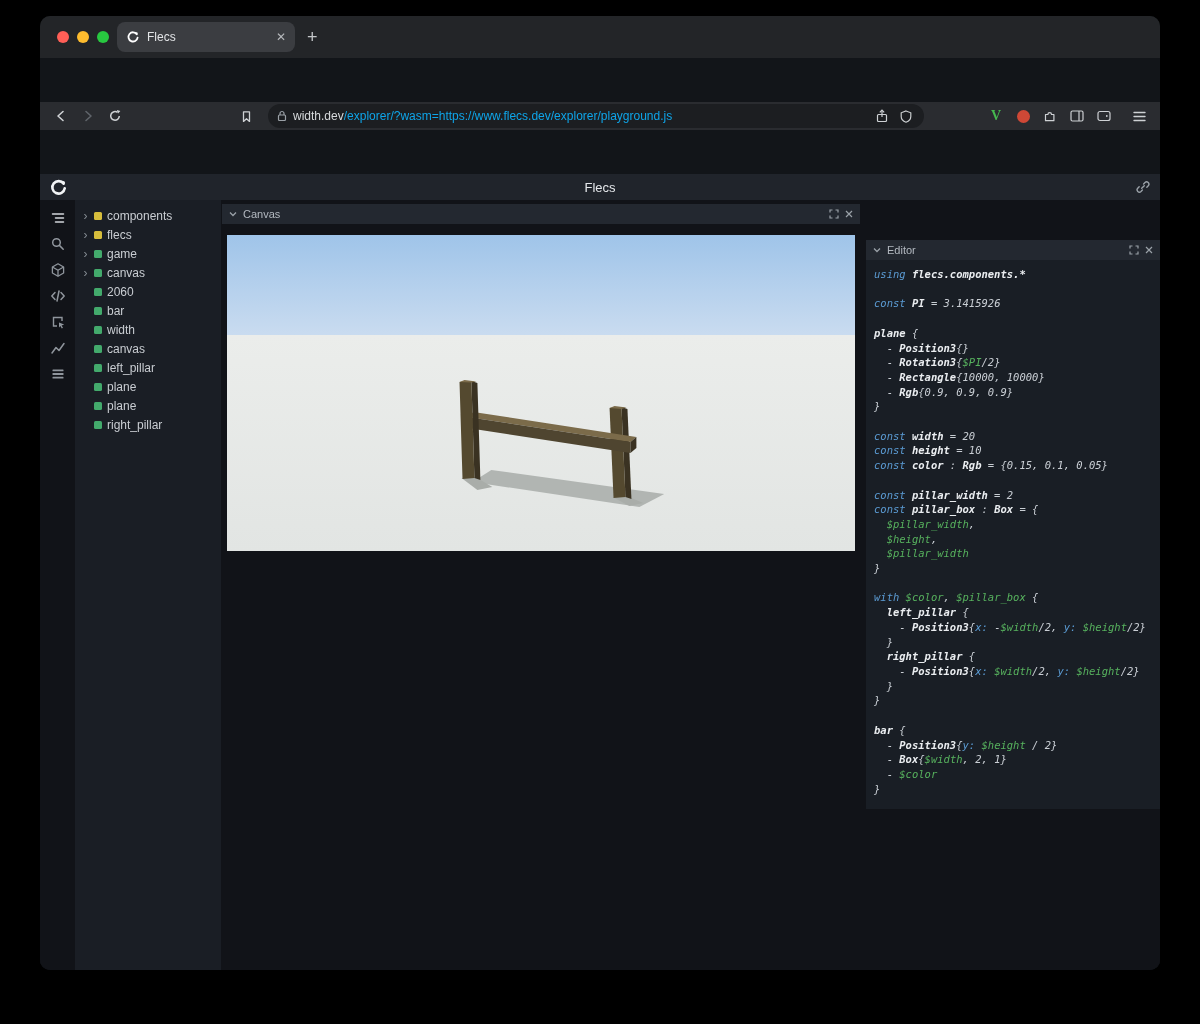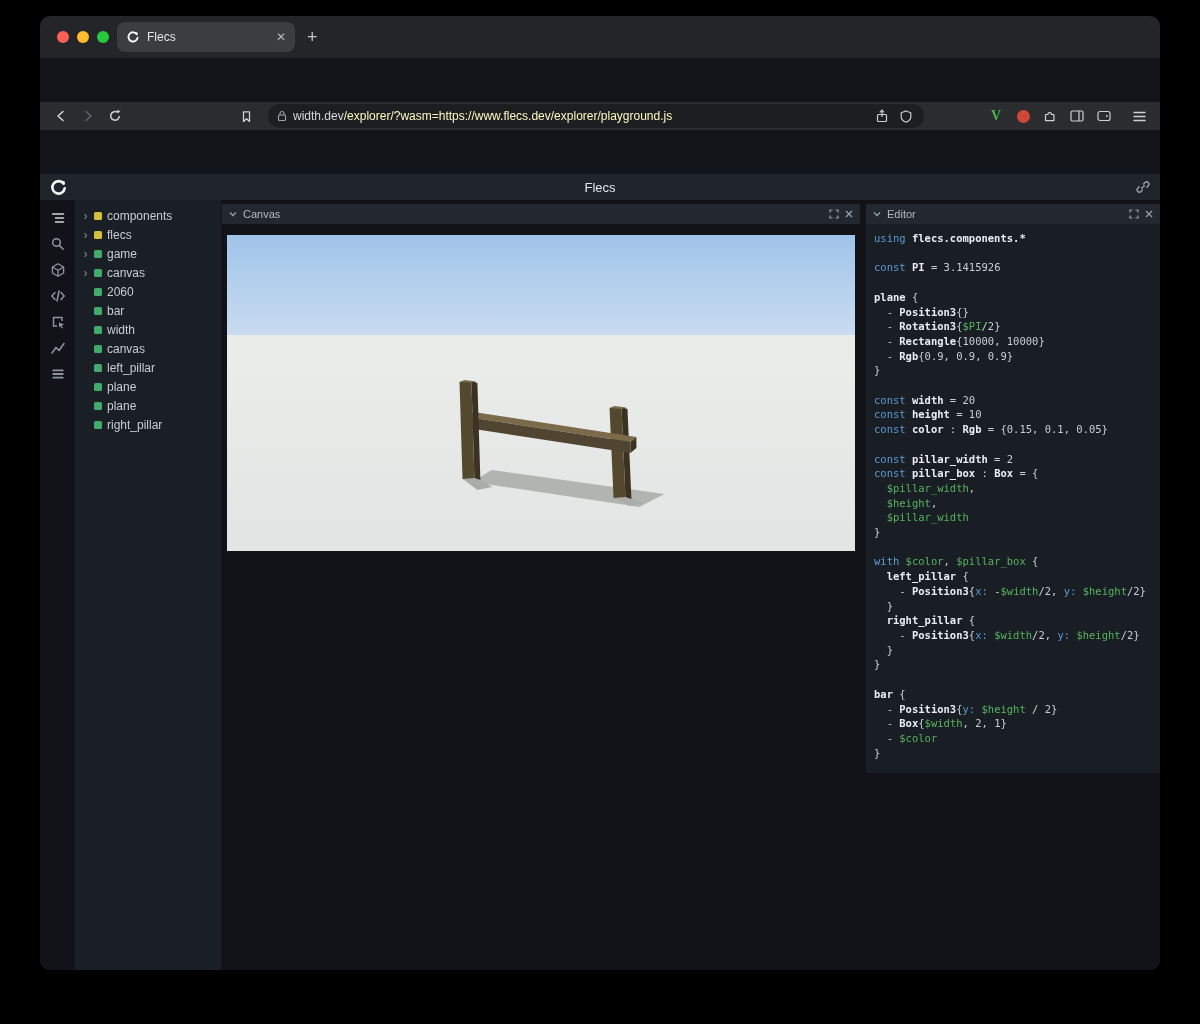--- a/index.html
+++ b/index.html
@@ -24,21 +24,21 @@
 
   .navbar { height:28px; background:#2a2c30; display:flex; align-items:center;
             padding:0 10px; gap:5px; flex:none; }
   .nav-btn { display:flex; align-items:center; justify-content:center; width:22px; height:22px; flex:none; }
   .nav-btn.small { width:18px; height:18px; }
   .bookmark-space { margin-left:104px; }
   .urlbar { flex:1; height:24px; background:#1c1e21; border-radius:12px; display:flex;
             align-items:center; padding:0 9px; margin:0 56px 0 6px; gap:6px; min-width:0; }
   .url { font-size:12px; white-space:nowrap; overflow:hidden; flex:1; }
   .url-domain { color:#d7dadc; }
-  .url-path { color:#fef9c3; }
+  .url-path { color:#0ea5e9; }
   .v-glyph { color:#46b94f; font-weight:bold; font-size:14px; font-family:"Liberation Serif",serif; }
   .reddot { width:13px; height:13px; border-radius:50%; background:#cf4836; display:inline-block; }
   .menu-gap { margin-left:8px; }
 
   
   .app { flex:1; display:flex; flex-direction:column; min-height:0; background:#111318; }
   .app-header { height:26px; background:#20242b; display:flex; align-items:center;
                 position:relative; flex:none; }
   .app-logo { margin-left:9px; display:flex; }
   .app-title { position:absolute; left:0; right:0; text-align:center; color:#e4e7ea; font-size:13px; }
@@ -50,35 +50,35 @@
   .strip-icon { width:16px; height:16px; display:flex; }
 
   .tree { width:146px; flex:none; background:#1a1e25; padding-top:6px; overflow:hidden; }
   .tree-row { height:19px; display:flex; align-items:center; padding-left:7px; gap:5px;
               font-size:12px; color:#c9cdd2; }
   .chev { width:7px; color:#858c93; font-size:12px; line-height:10px; text-align:center; flex:none; }
   .sq { width:8px; height:8px; border-radius:1.5px; flex:none; }
   .lbl { white-space:nowrap; }
 
   .center { flex:1; display:flex; flex-direction:column; padding:4px 3px 0 1px; min-width:0; }
-  .rightcol { width:294px; flex:none; display:flex; flex-direction:column; padding-top:4px; margin-left:3px; }
+  .rightcol { width:294px; flex:none; display:flex; flex-direction:column; padding-top:12px; margin-left:3px;margin-top:28px; }
 
   .panel-header { height:20px; background:#232830; display:flex; align-items:center; gap:6px;
                   padding:0 7px; flex:none; }
   .panel-title { font-size:11px; color:#b3b9c0; }
   .spacer { flex:1; }
   .ph-btn, .caret { display:flex; align-items:center; }
   .bullet { width:3px; height:3px; border-radius:50%; background:#9aa1a8; margin:0 2px; flex:none; }
 
   .canvas-body { margin:11px 5px 13px 5px; height:316px; flex:none; }
   .canvas-body svg { display:block; width:100%; height:100%; }
 
   .code { background:#191e25; padding:7px 8px 13px 8px; flex:none; white-space:pre;
           font-family:"DejaVu Sans Mono",monospace; font-size:10.5px; line-height:14.7px;
-          color:#c9ced4; overflow:hidden; }
+          color:#c9ced4; overflow:hidden;font-style:italic; }
   .code-line { min-height:14.7px; }
   .tok-k { color:#5b9bd3; }
   .tok-b { color:#eaedf0; font-weight:bold; }
   .tok-v { color:#57b25e; }
   .tok-d { color:#c9ced4; }
 </style>
 </head>
 <body>
 
 <div class="stage">

